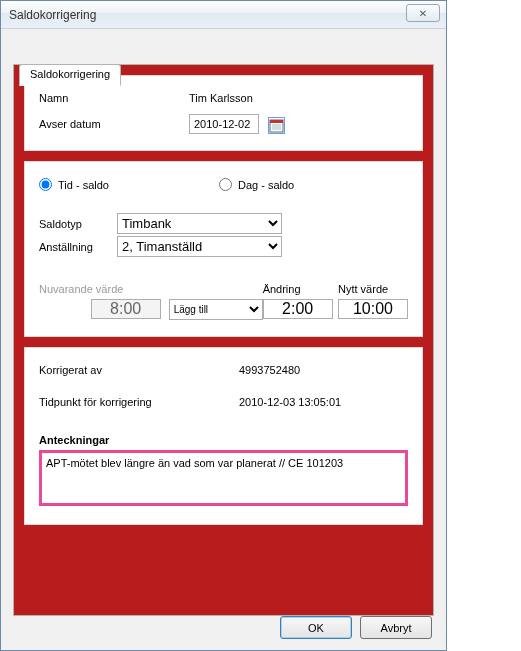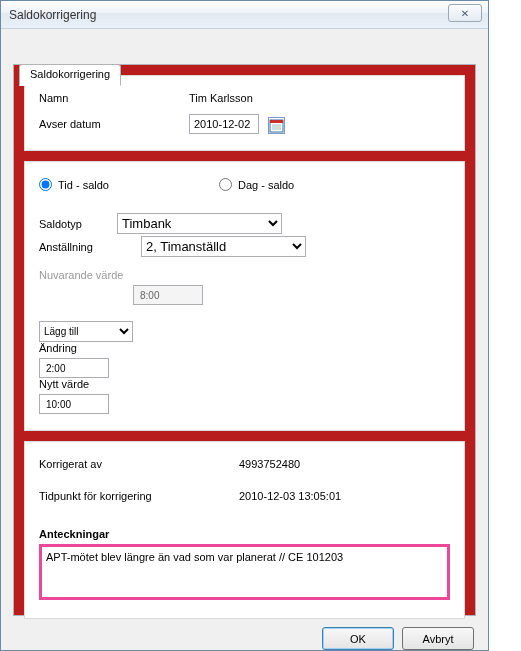--- a/index.html
+++ b/index.html
@@ -5,21 +5,21 @@
   * { box-sizing: border-box; }
   body {
     margin: 0;
     padding: 0;
     font-family: "Segoe UI", Tahoma, sans-serif;
     font-size: 11px;
     background: #fff;
     color: #000;
   }
   .window {
-    width: 489px;
+    width: 447px;
     height: 651px;
     border: 1px solid #6b8aa8;
     background: #f0f0f0;
     position: relative;
   }
   .titlebar {
     height: 28px;
     background: linear-gradient(to bottom, #fdfdfe, #eef2f7 45%, #e3e9f1 46%, #eaf0f7);
     border-bottom: 1px solid #c8d2dc;
     display: flex;
@@ -113,44 +113,44 @@
   .col { display: flex; flex-direction: column; }
   .col-current { width: 172px; }
   .col-op { width: 110px; }
   .col-change { width: 100px; }
   .col-new { flex: 1; }
   .hdr { font-size: 11px; margin-bottom: 4px; }
   .hdr-disabled { color: #9a9a9a; }
   .num-input {
     width: 70px; height: 20px;
     border: 1px solid #abadb3;
-    text-align: left;
+    text-align: center;
     padding: 2px 6px;
-    font-family: inherit; font-size: 10px;
+    font-family: inherit; font-size: 16px;
   }
   .num-input[disabled] { background: #f4f4f4; color: #666; }
   select.op {
     width: 94px; height: 21px;
     border: 1px solid #abadb3;
     font-family: inherit; font-size: 10px;
     background: #fff;
   }
   .meta-row { display: flex; margin-bottom: 20px; }
   .meta-lbl { width: 200px; }
   .notes-lbl { font-weight: bold; margin-bottom: 4px; }
   .notes-area {
     width: 100%; height: 56px;
     border: 3px solid #ec4899;
     padding: 4px 4px;
     font-family: inherit; font-size: 11px;
     resize: none;
   }
   .btn-row {
     position: absolute;
-    bottom: 0; right: 14px;
+    bottom: 11px; right: 14px;
     display: flex; gap: 8px;
   }
   .btn {
     min-width: 72px; height: 23px;
     border: 1px solid #707070;
     border-radius: 3px;
     background: linear-gradient(to bottom, #f8f8f8, #e4e4e4);
     font-family: inherit; font-size: 11px;
     cursor: pointer;
   }
@@ -213,28 +213,28 @@
             </label>
           </div>
 
           <div class="sel-row">
             <div class="sel-lbl">Saldotyp</div>
             <select class="combo">
               <option>Timbank</option>
             </select>
           </div>
 
-          <div class="sel-row" style="margin-bottom:12px;gap:24px;">
+          <div class="sel-row" style="margin-bottom:26px;">
             <div class="sel-lbl">Anställning</div>
             <select class="combo">
               <option>2, Timanställd</option>
             </select>
           </div>
 
-          <div style="display:flex;flex-direction:column;">
+          <div style="display:flex;">
             <div class="col col-current">
               <div class="hdr hdr-disabled">Nuvarande värde</div>
               <div style="text-align:right; padding-right:8px;">
                 <input class="num-input" disabled="" value="8:00" style="">
               </div>
             </div>
             <div class="col col-op">
               <div class="hdr">&nbsp;</div>
               <select class="op">
                 <option>Lägg till</option>

